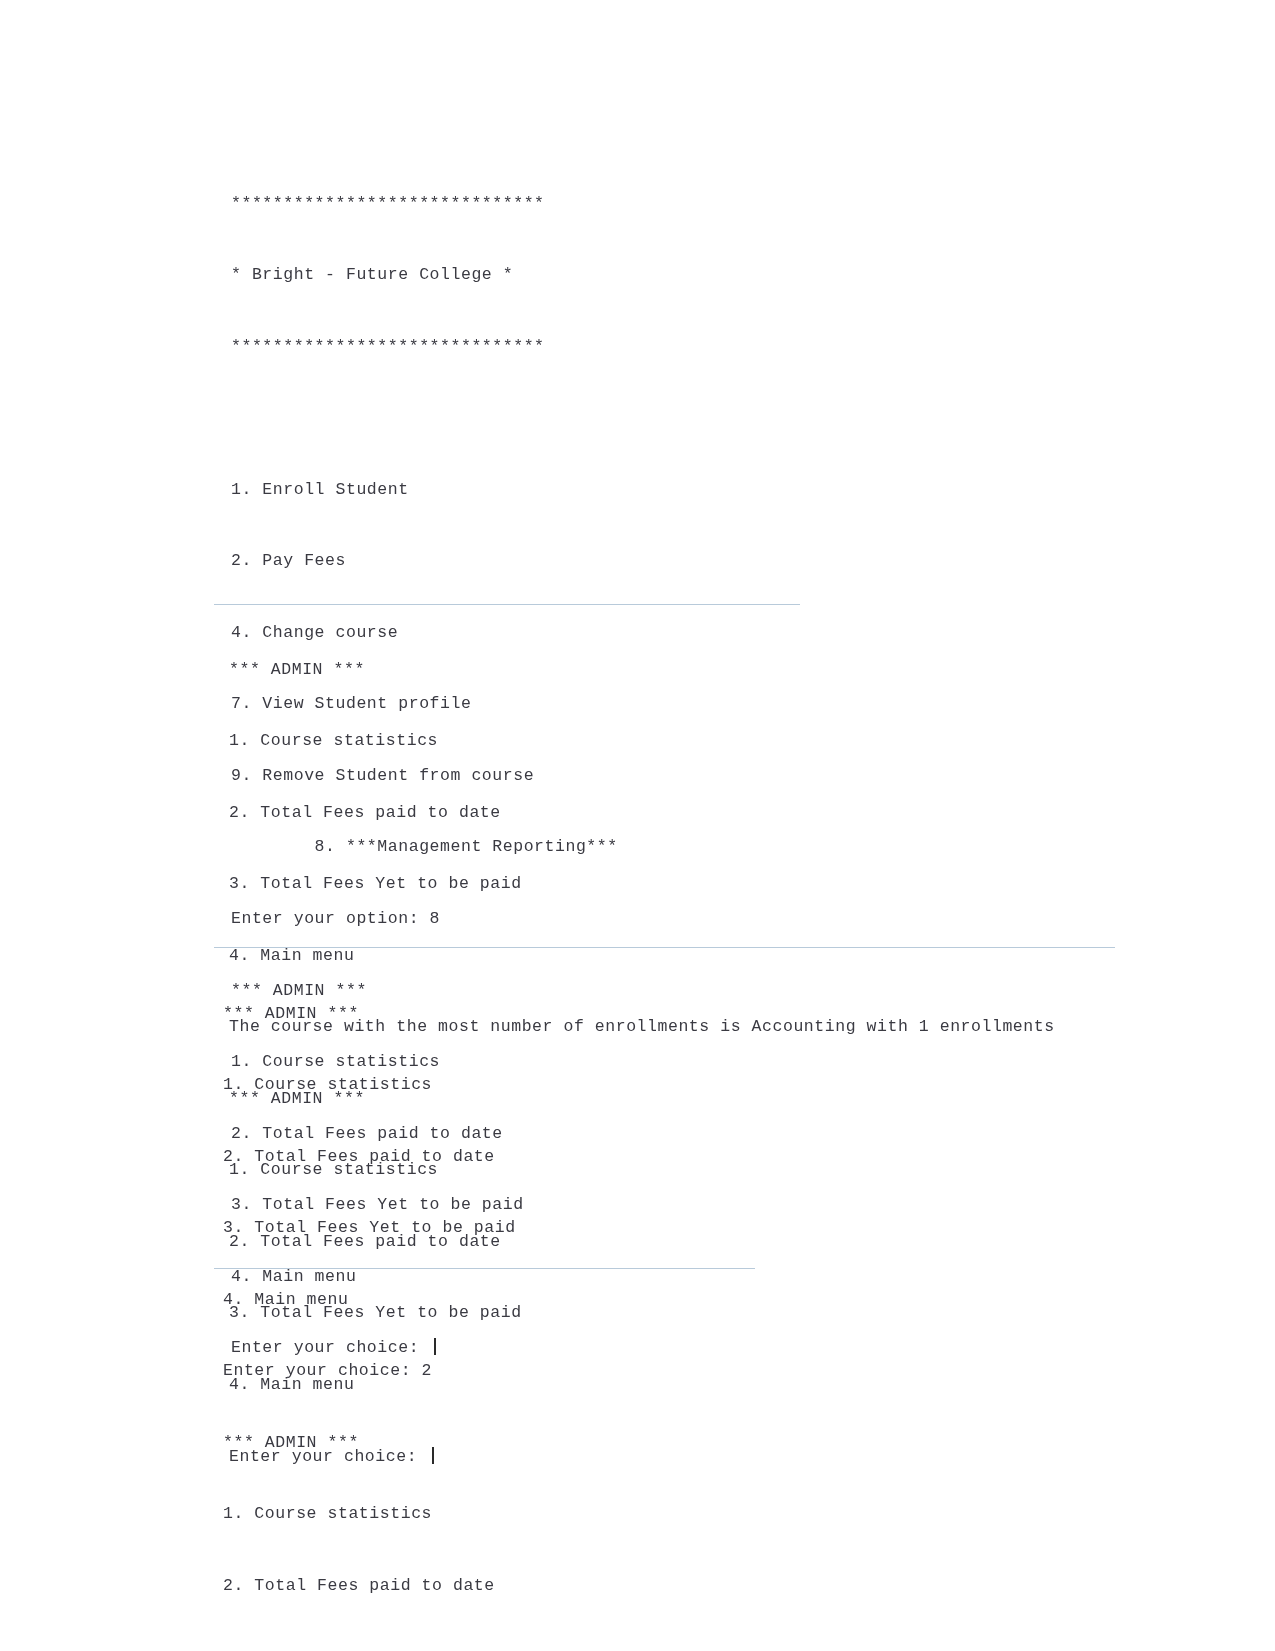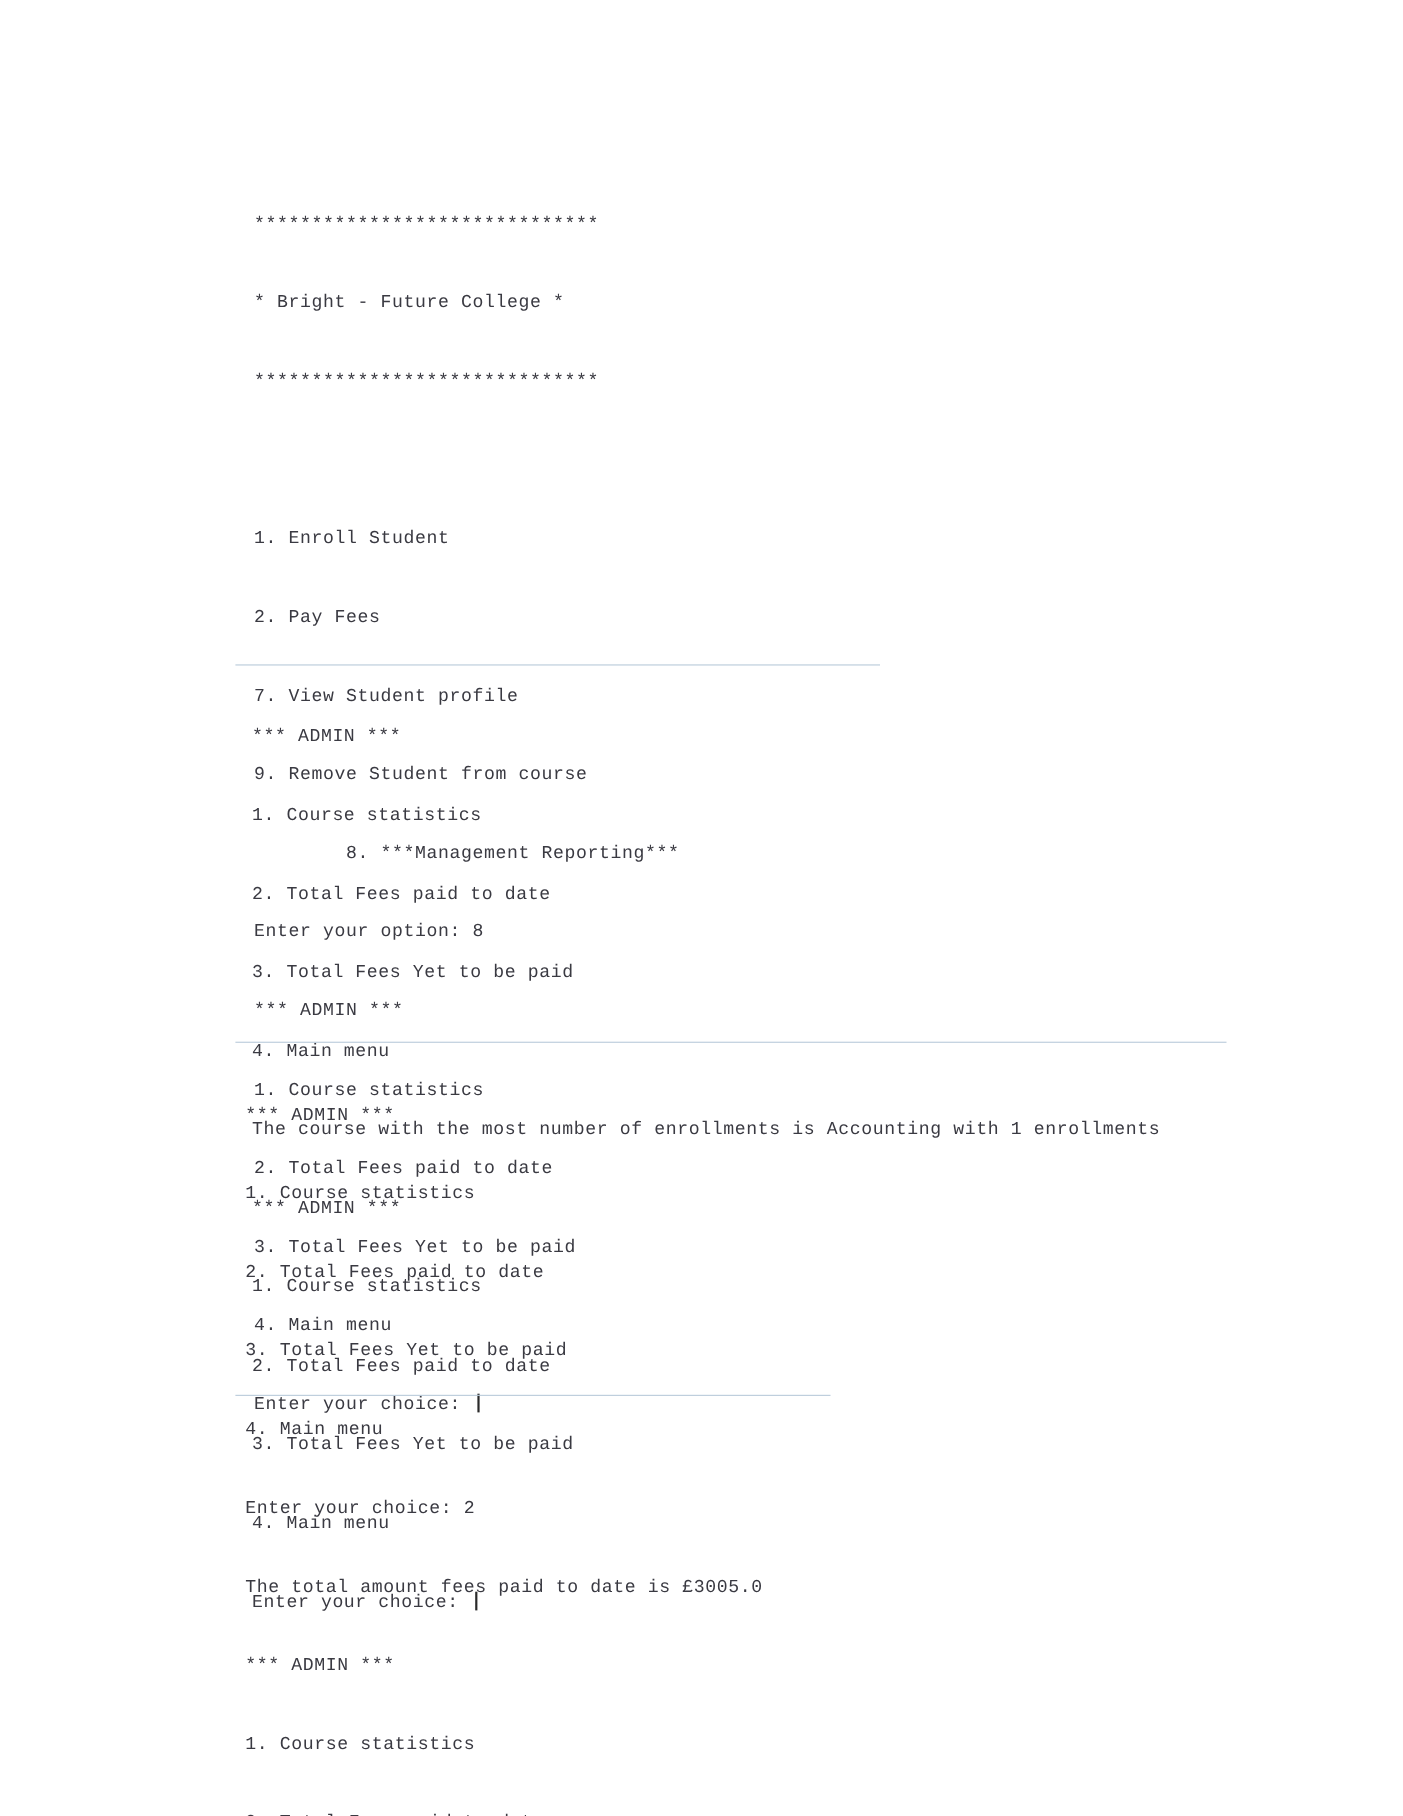--- a/index.html
+++ b/index.html
@@ -62,20 +62,21 @@
 
 <div class="page">
 
   <div class="console-block" id="block-1">
     <div class="line">******************************</div>
     <div class="line">* Bright - Future College *</div>
     <div class="line">******************************</div>
     <div class="line blank"></div>
     <div class="line">1. Enroll Student</div>
     <div class="line">2. Pay Fees</div>
+    <div class="line">4. Change course</div>
     <div class="line">7. View Student profile</div>
     <div class="line">9. Remove Student from course</div>
     <div class="line">        8. ***Management Reporting***</div>
     <div class="line">Enter your option: 8</div>
     <div class="line">*** ADMIN ***</div>
     <div class="line">1. Course statistics</div>
     <div class="line">2. Total Fees paid to date</div>
     <div class="line">3. Total Fees Yet to be paid</div>
     <div class="line">4. Main menu</div>
     <div class="line"><span>Enter your choice: </span><span class="cursor"></span></div>
@@ -98,21 +99,20 @@
   </div>
   <div class="divider" id="divider-2"></div>
 
   <div class="console-block" id="block-3">
     <div class="line">*** ADMIN ***</div>
     <div class="line">1. Course statistics</div>
     <div class="line">2. Total Fees paid to date</div>
     <div class="line">3. Total Fees Yet to be paid</div>
     <div class="line">4. Main menu</div>
     <div class="line">Enter your choice: 2</div>
-    <div class="line">The total amount fees paid to date is £3005.0</div>
     <div class="line">*** ADMIN ***</div>
     <div class="line">1. Course statistics</div>
     <div class="line">2. Total Fees paid to date</div>
     
     
     
   </div>
   <div class="divider" id="divider-3"></div>
 
 </div>

